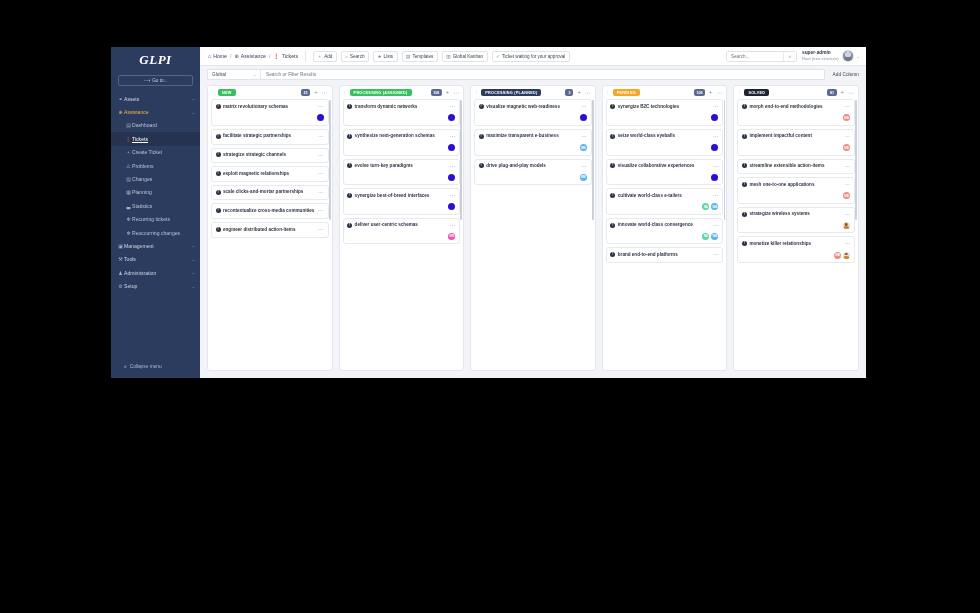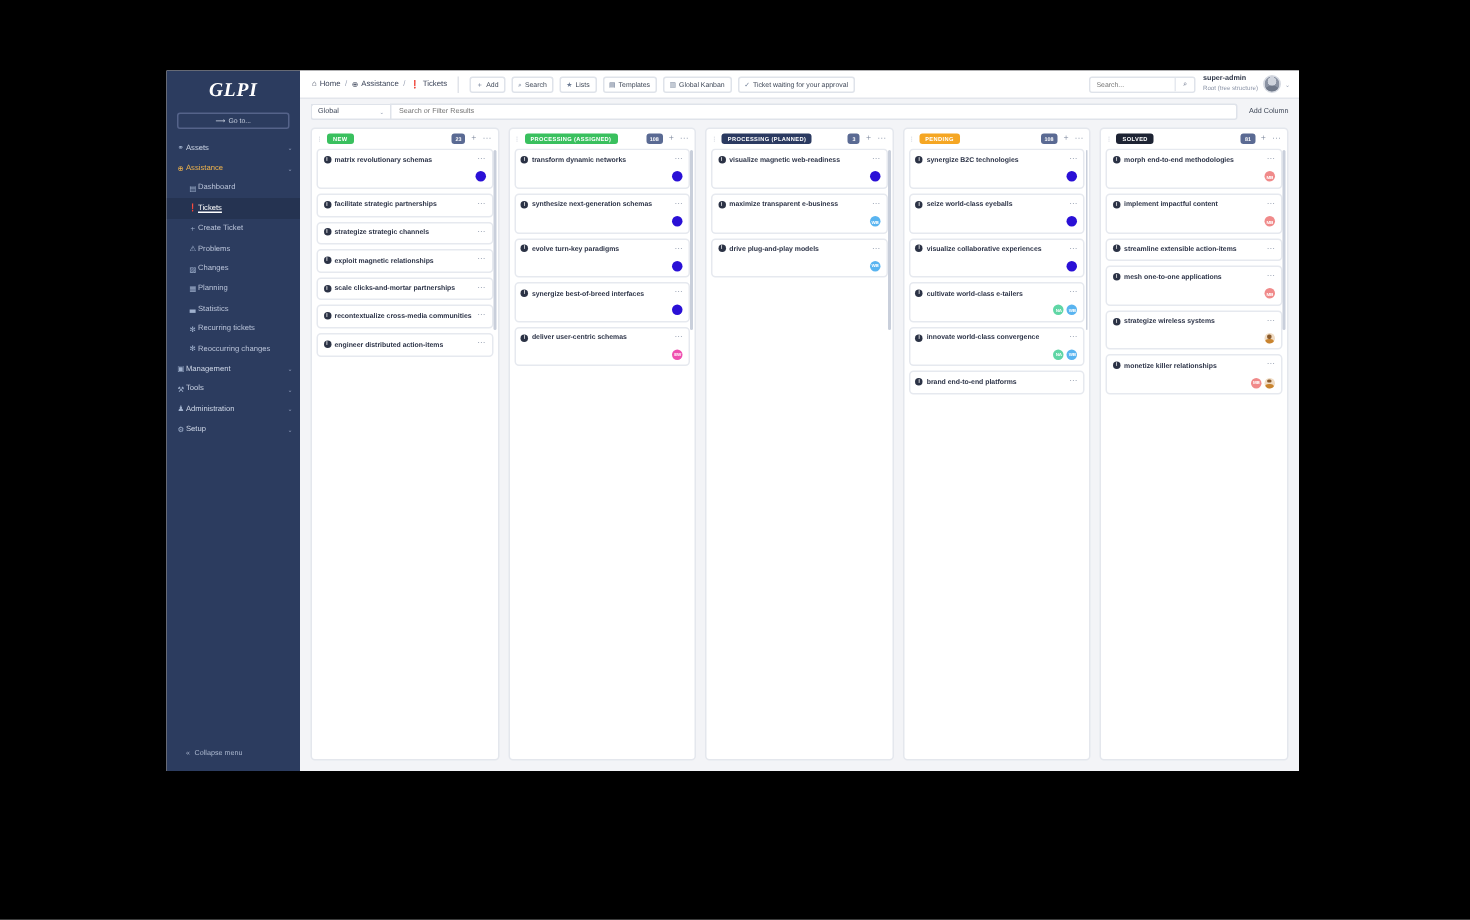--- a/index.html
+++ b/index.html
@@ -5,21 +5,21 @@
   * { box-sizing: border-box; margin: 0; padding: 0; }
   html, body {
     width: 980px; height: 613px;
     background: #000000;
     font-family: "Liberation Sans", sans-serif;
     overflow: hidden;
   }
   #app {
     position: absolute;
     left: 111px; top: 47px;
-    width: 755px; height: 467px;
+    width: 755px; height: 331px;
     background: #f3f4f7;
     display: flex;
     overflow: hidden;
   }
 
   
   .sidebar {
     width: 89px; height: 100%;
     background: #2c3c5f;
     display: flex; flex-direction: column;

